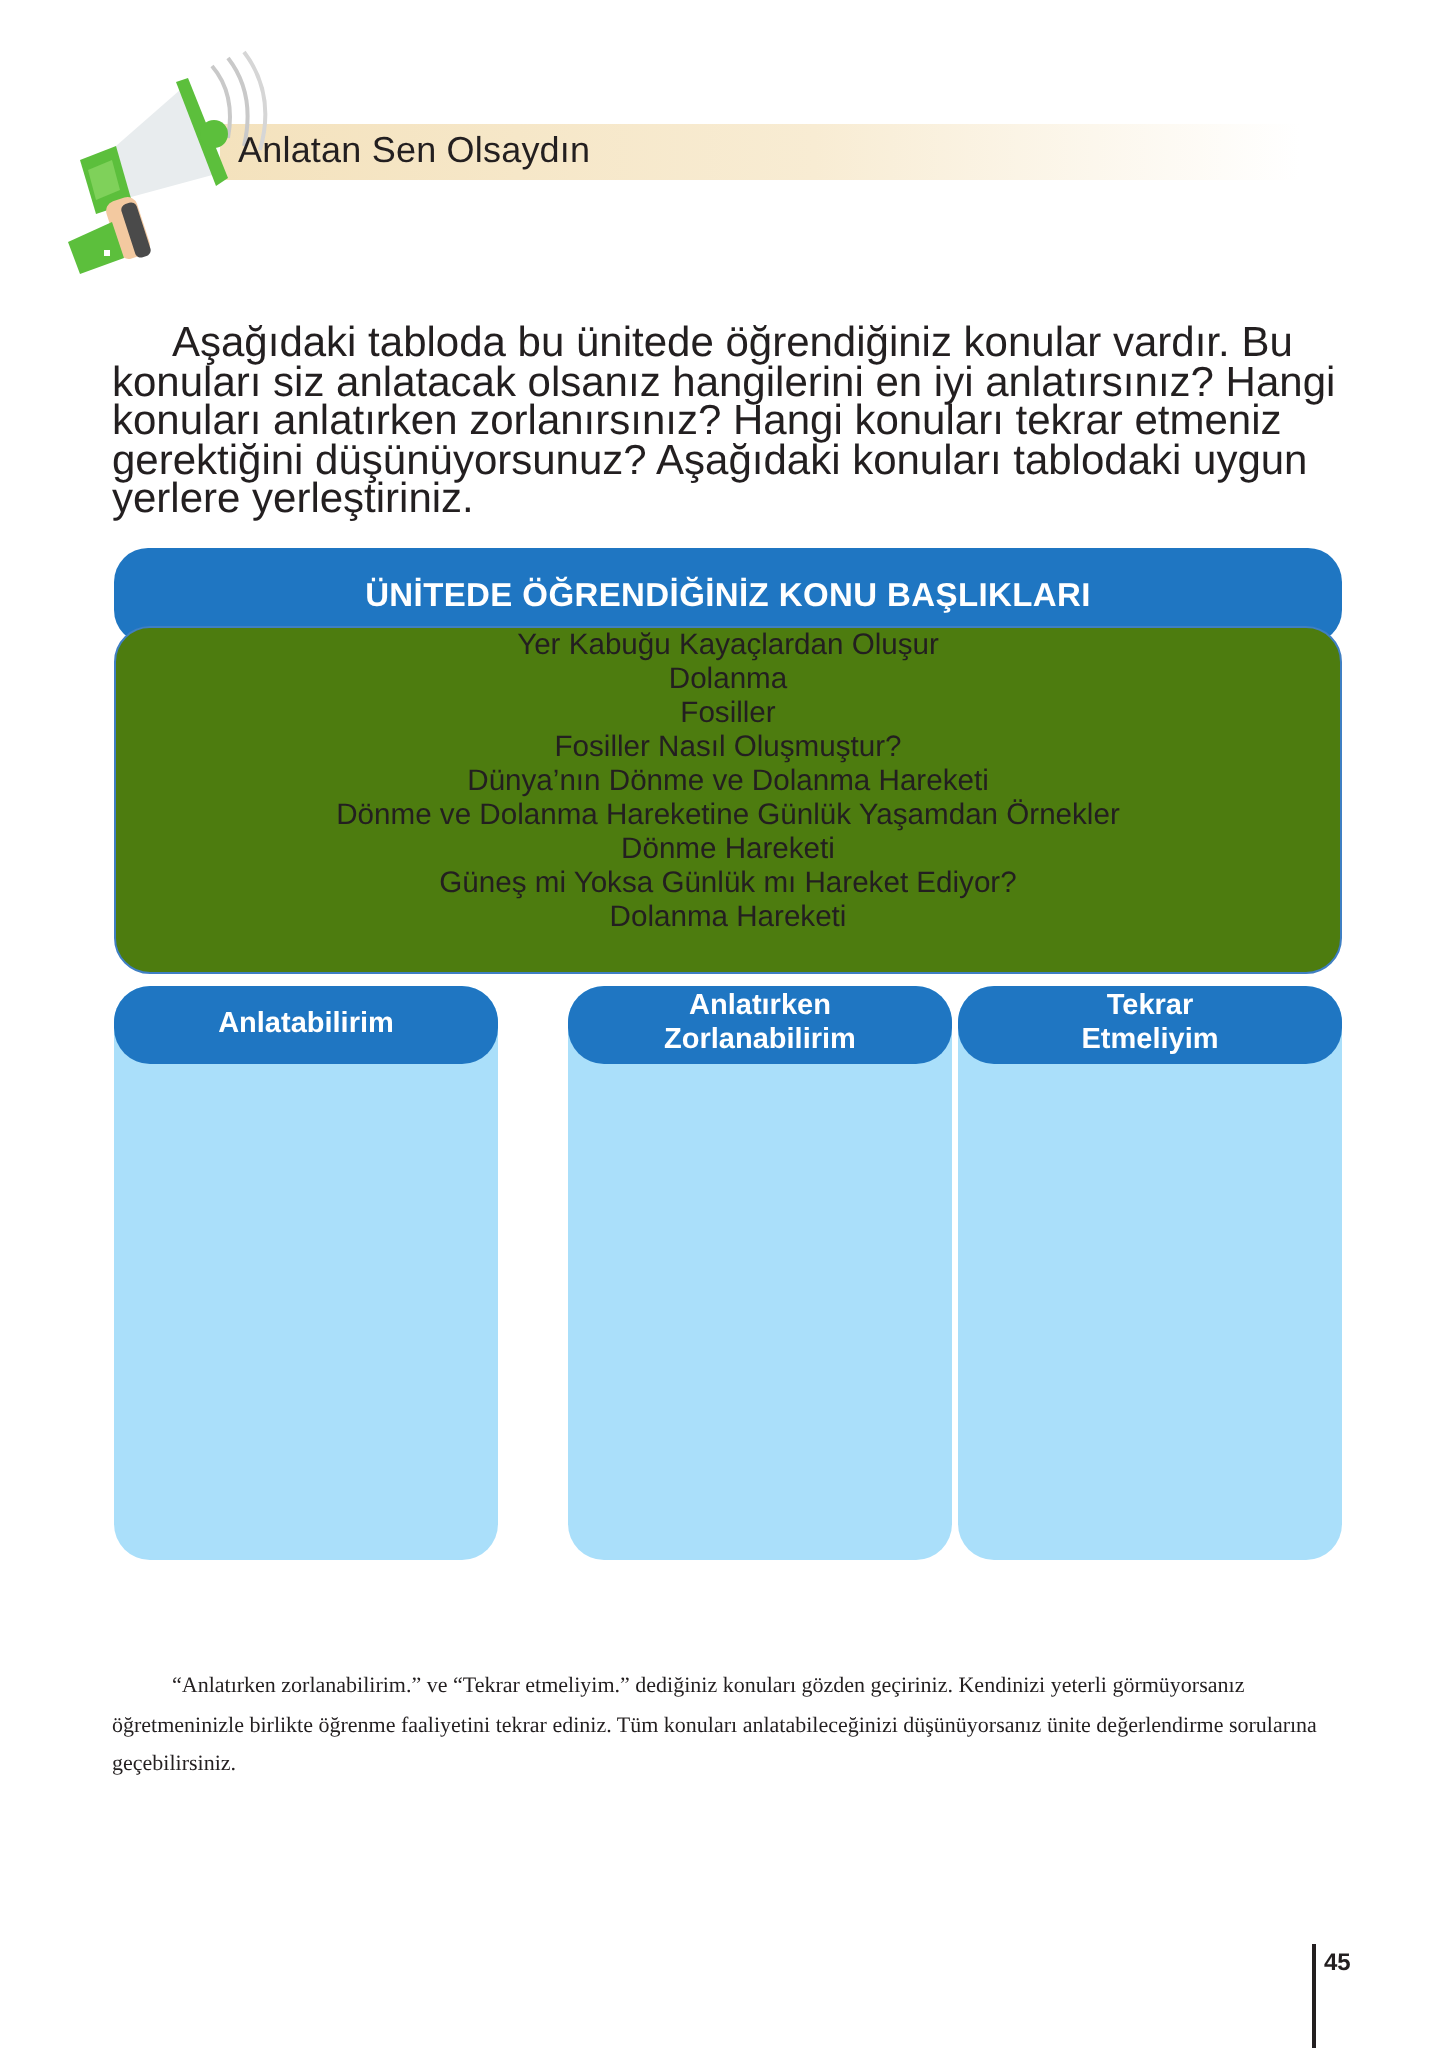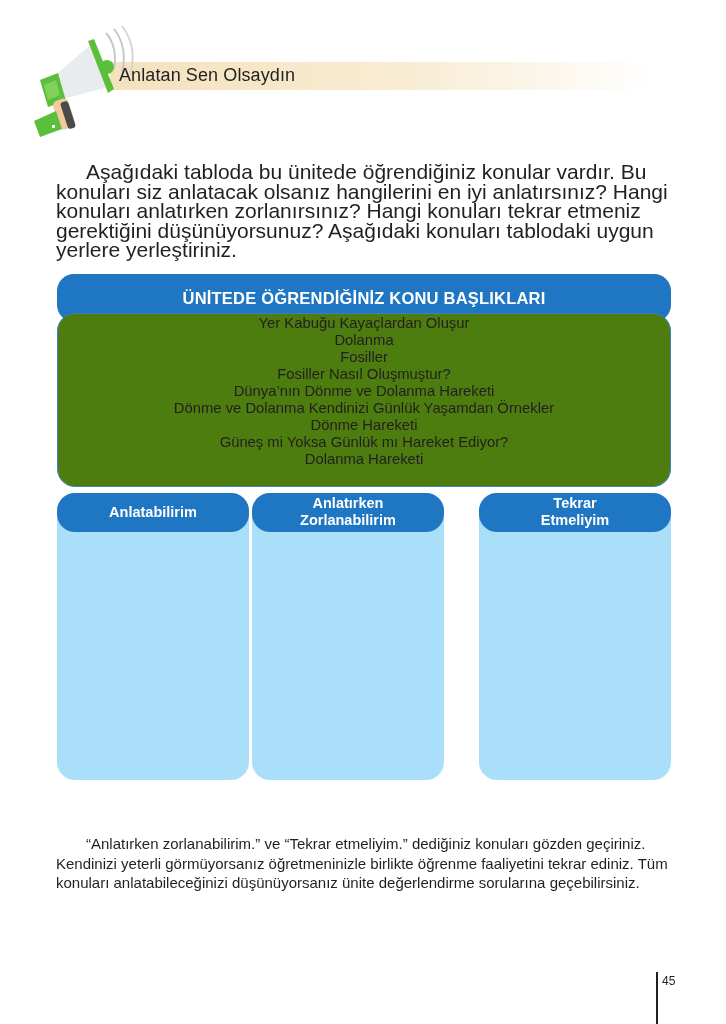--- a/index.html
+++ b/index.html
@@ -33,39 +33,39 @@
       border: 1.5px solid #3f7fc3; border-radius: 18px; background: #4d7c0f;
       text-align: center; padding-top: 1px;
     }
     .topics-box .topic { font-size: 14.8px; line-height: 17px; color: #231f20; }
 
     .column {
       position: absolute; top: 493px; width: 192px; height: 287px;
       background: #aadffa; border-radius: 18px;
     }
     .col-1 { left: 57px; }
-    .col-2 { left: 252px; }
+    .col-2 { left: 284px; }
     .col-3 { left: 479px; }
     .column .col-header {
       position: absolute; left: 0; top: 0; width: 100%; height: 39px;
       background: #1f76c2; border-radius: 18px;
       color: #ffffff; font-weight: bold; font-size: 14.5px; line-height: 17px;
       display: flex; flex-direction: column; align-items: center; justify-content: center; text-align: center;
     }
     .column .col-header.two { justify-content: flex-start; padding-top: 2px; }
     .column .col-body { position: absolute; left: 0; top: 39px; width: 100%; bottom: 0; }
 
     .outro {
       position: absolute; left: 56px; top: 834px; width: 630px;
-      font-size: 15px; line-height: 19.5px; color: #231f20;
+      font-size: 11px; line-height: 19.5px; color: #231f20; font-family: Liberation Serif, serif;
     }
     .outro .indent { display: inline-block; width: 30px; }
 
     .page-rule { position: absolute; left: 656px; top: 972px; width: 2px; height: 52px; background: #231f20; }
-    .page-number { position: absolute; left: 662px; top: 974px; font-size: 12px; color: #231f20; }
+    .page-number { position: absolute; left: 662px; top: 974px; font-size: 12px; color: #231f20; font-weight: bold; }
   </style>
 </head>
 <body>
 
 <div class="header-band"></div>
 <svg class="megaphone" viewBox="0 0 115 115">
 
   <path d="M78 8 Q90 22 86 44" stroke="#c9c9c9" stroke-width="2" fill="none"></path>
   <path d="M86 4 Q100 22 94 48" stroke="#c9c9c9" stroke-width="2" fill="none"></path>
   <path d="M94 1 Q110 22 102 50" stroke="#d6d6d6" stroke-width="2" fill="none"></path>
@@ -89,21 +89,21 @@
 
 <div class="topics-header">
   <span>ÜNİTEDE ÖĞRENDİĞİNİZ KONU BAŞLIKLARI</span>
 </div>
 <div class="topics-box">
   <div class="topic">Yer Kabuğu Kayaçlardan Oluşur</div>
   <div class="topic">Dolanma</div>
   <div class="topic">Fosiller</div>
   <div class="topic">Fosiller Nasıl Oluşmuştur?</div>
   <div class="topic">Dünya’nın Dönme ve Dolanma Hareketi</div>
-  <div class="topic">Dönme ve Dolanma Kendinizi Günlük Yaşamdan Örnekler</div>
+  <div class="topic">Dönme ve Dolanma Hareketine Günlük Yaşamdan Örnekler</div>
   <div class="topic">Dönme Hareketi</div>
   <div class="topic">Güneş mi Yoksa Günlük mı Hareket Ediyor?</div>
   <div class="topic">Dolanma Hareketi</div>
 </div>
 
 <div class="column col-1">
   <div class="col-header">
     <span>Anlatabilirim</span>
   </div>
   <div class="col-body"></div>

